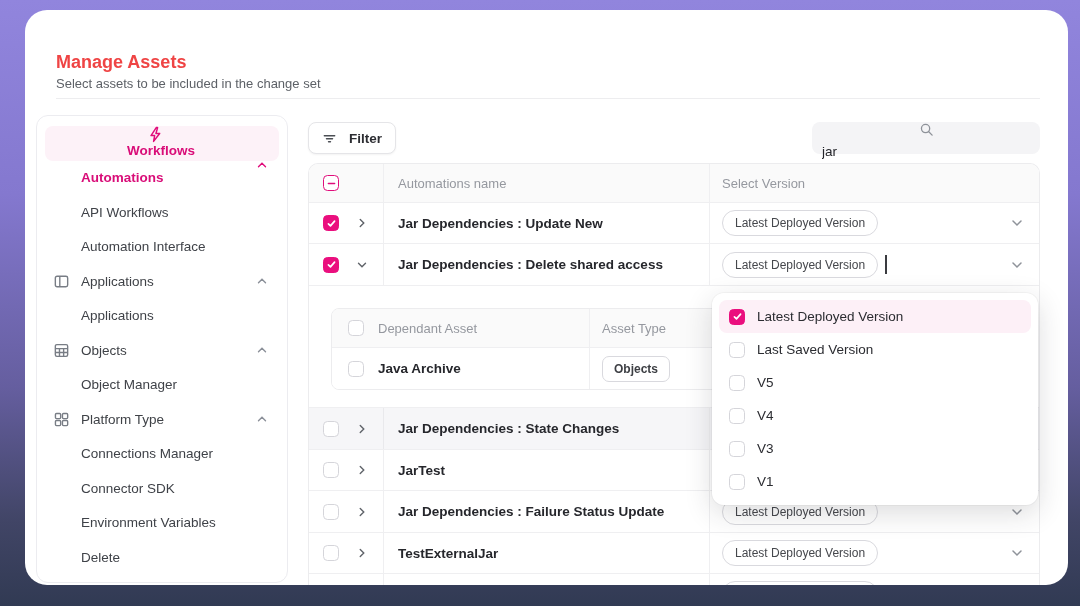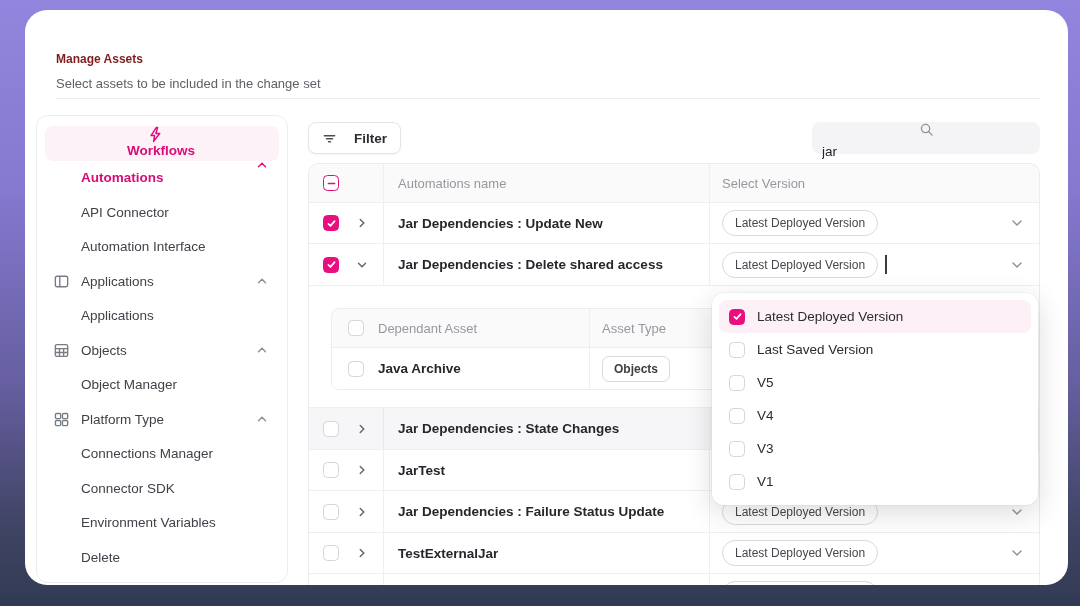--- a/index.html
+++ b/index.html
@@ -6,42 +6,42 @@
   html,body { width:1080px; height:606px; overflow:hidden; }
   body {
     font-family:"Liberation Sans","DejaVu Sans",sans-serif;
     background:linear-gradient(180deg,#9185dd 0%,#8478cf 32%,#655e9f 64%,#414566 86%,#313a53 100%);
     position:relative; color:#232429;
   }
   .modal { position:absolute; left:25px; top:10px; width:1043px; height:575px;
     background:#fff; border-radius:22px; overflow:hidden; }
 
   
-  .m-title { position:absolute; left:31px; top:42px; font-size:12px; font-weight:700; color:#7f1d1d; }
+  .m-title { position:absolute; left:31px; top:42px; font-size:18px; font-weight:700; color:#ef4444; }
   .m-sub   { position:absolute; left:31px; top:66px; font-size:13px; color:#5d6167; }
   .m-div   { position:absolute; left:31px; right:28px; top:88px; height:1px; background:#ededef; }
 
   
   .sidebar { position:absolute; left:11px; top:105px; width:252px; height:468px;
     border:1px solid #ececf0; border-radius:12px; padding-top:10px; background:#fff; }
   .side-item { height:34.5px; display:flex; align-items:center; margin:0 8px;
     padding:0 10px 0 8px; border-radius:8px; font-size:13.5px; color:#45484e; cursor:pointer; }
   .side-item.group { font-weight:500; color:#3f4247; }
   .side-item.child { padding-left:36px; color:#3f4248; }
   .sicon { width:17px; height:17px; margin-right:11px; color:#787d85; display:flex; flex:none; }
   .schev { margin-left:auto; color:#8a8f98; display:flex; }
   .side-item.active-group { background:#fdf2f8; color:#d90d78; font-weight:700;flex-direction:column; }
   .side-item.active-group .sicon,.side-item.active-group .schev { color:#e00d7b; }
   .side-item.active-child { color:#d90d78; font-weight:600; }
 
   
   .main { position:absolute; left:283px; top:112px; right:28px; bottom:0; }
   .filter-btn { position:absolute; left:0; top:0; height:32px; padding:0 13px;
     border:1px solid #e5e5e8; border-radius:8px; background:#fff; display:flex; align-items:center;
-    gap:17px; font-size:13.5px; font-weight:600; color:#2c2d32; box-shadow:0 1px 2px rgba(0,0,0,.05); cursor:pointer; }
+    gap:12px; font-size:13.5px; font-weight:600; color:#2c2d32; box-shadow:0 1px 2px rgba(0,0,0,.05); cursor:pointer; }
   .filter-btn svg { color:#4b4e54; }
   .search { position:absolute; right:0; top:0; width:228px; height:32px; background:#f4f4f6;
     border-radius:8px; display:flex; align-items:center; padding:0 10px; gap:7px;flex-direction:column; }
   .search svg { color:#8e9299; flex:none; }
   .search input { border:none; background:transparent; outline:none; width:100%;
     font-family:inherit; font-size:13.5px; color:#232429; }
   .search .clear { margin-left:auto; color:#9a9ea5; display:flex; cursor:pointer; }
 
   
   .table { position:absolute; left:0; right:0; top:41px; bottom:0; background:#fff;
@@ -107,21 +107,21 @@
       <span class="schev">
           <svg width="14" height="14" viewBox="0 0 16 16" fill="none" stroke="currentColor" stroke-width="1.6" stroke-linecap="round">
             <path d="M4 10l4-4 4 4"></path>
           </svg>
         </span>
     </div>
     <div class="side-item child active-child">
       <span>Automations</span>
     </div>
     <div class="side-item child">
-      <span>API Connector</span>
+      <span>API Workflows</span>
     </div>
     <div class="side-item child">
       <span>Automation Interface</span>
     </div>
     <div class="side-item group">
       <span class="sicon">
           <svg width="17" height="17" viewBox="0 0 16 16" fill="none" stroke="currentColor" stroke-width="1.3">
             <rect x="2.2" y="3" width="11.6" height="10" rx="1.6"></rect>
             <path d="M6.4 3v10"></path>
           </svg>

